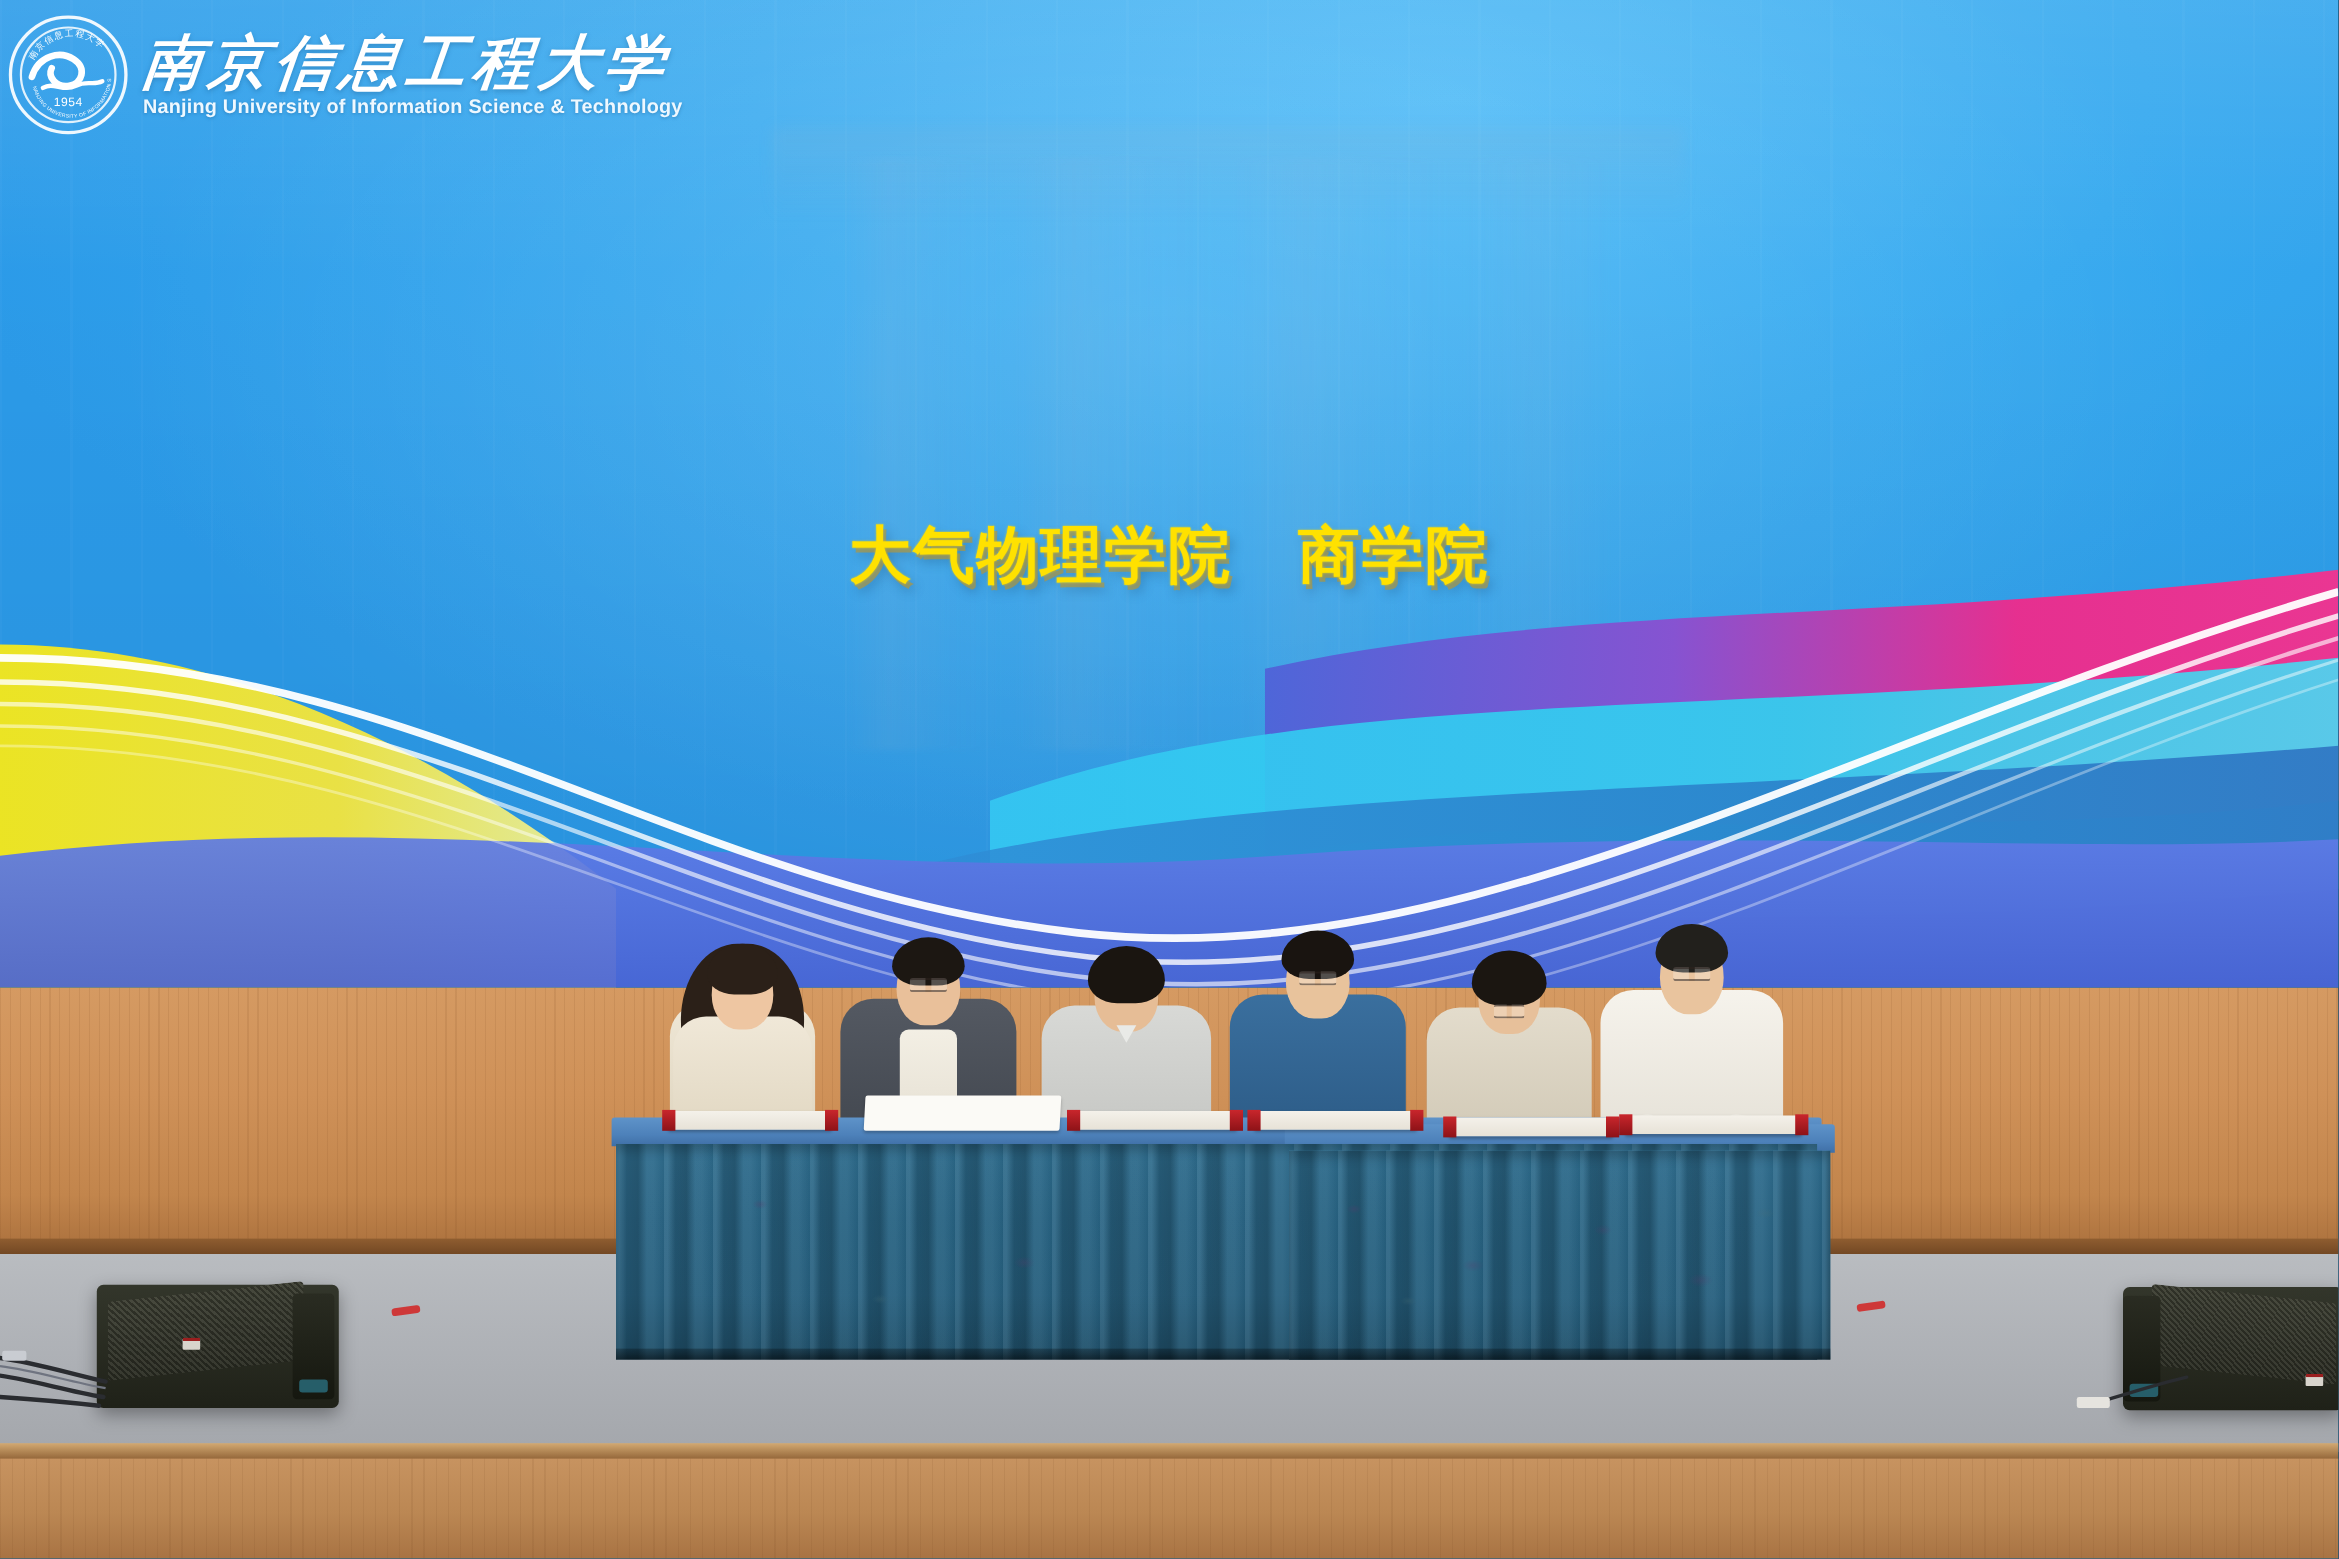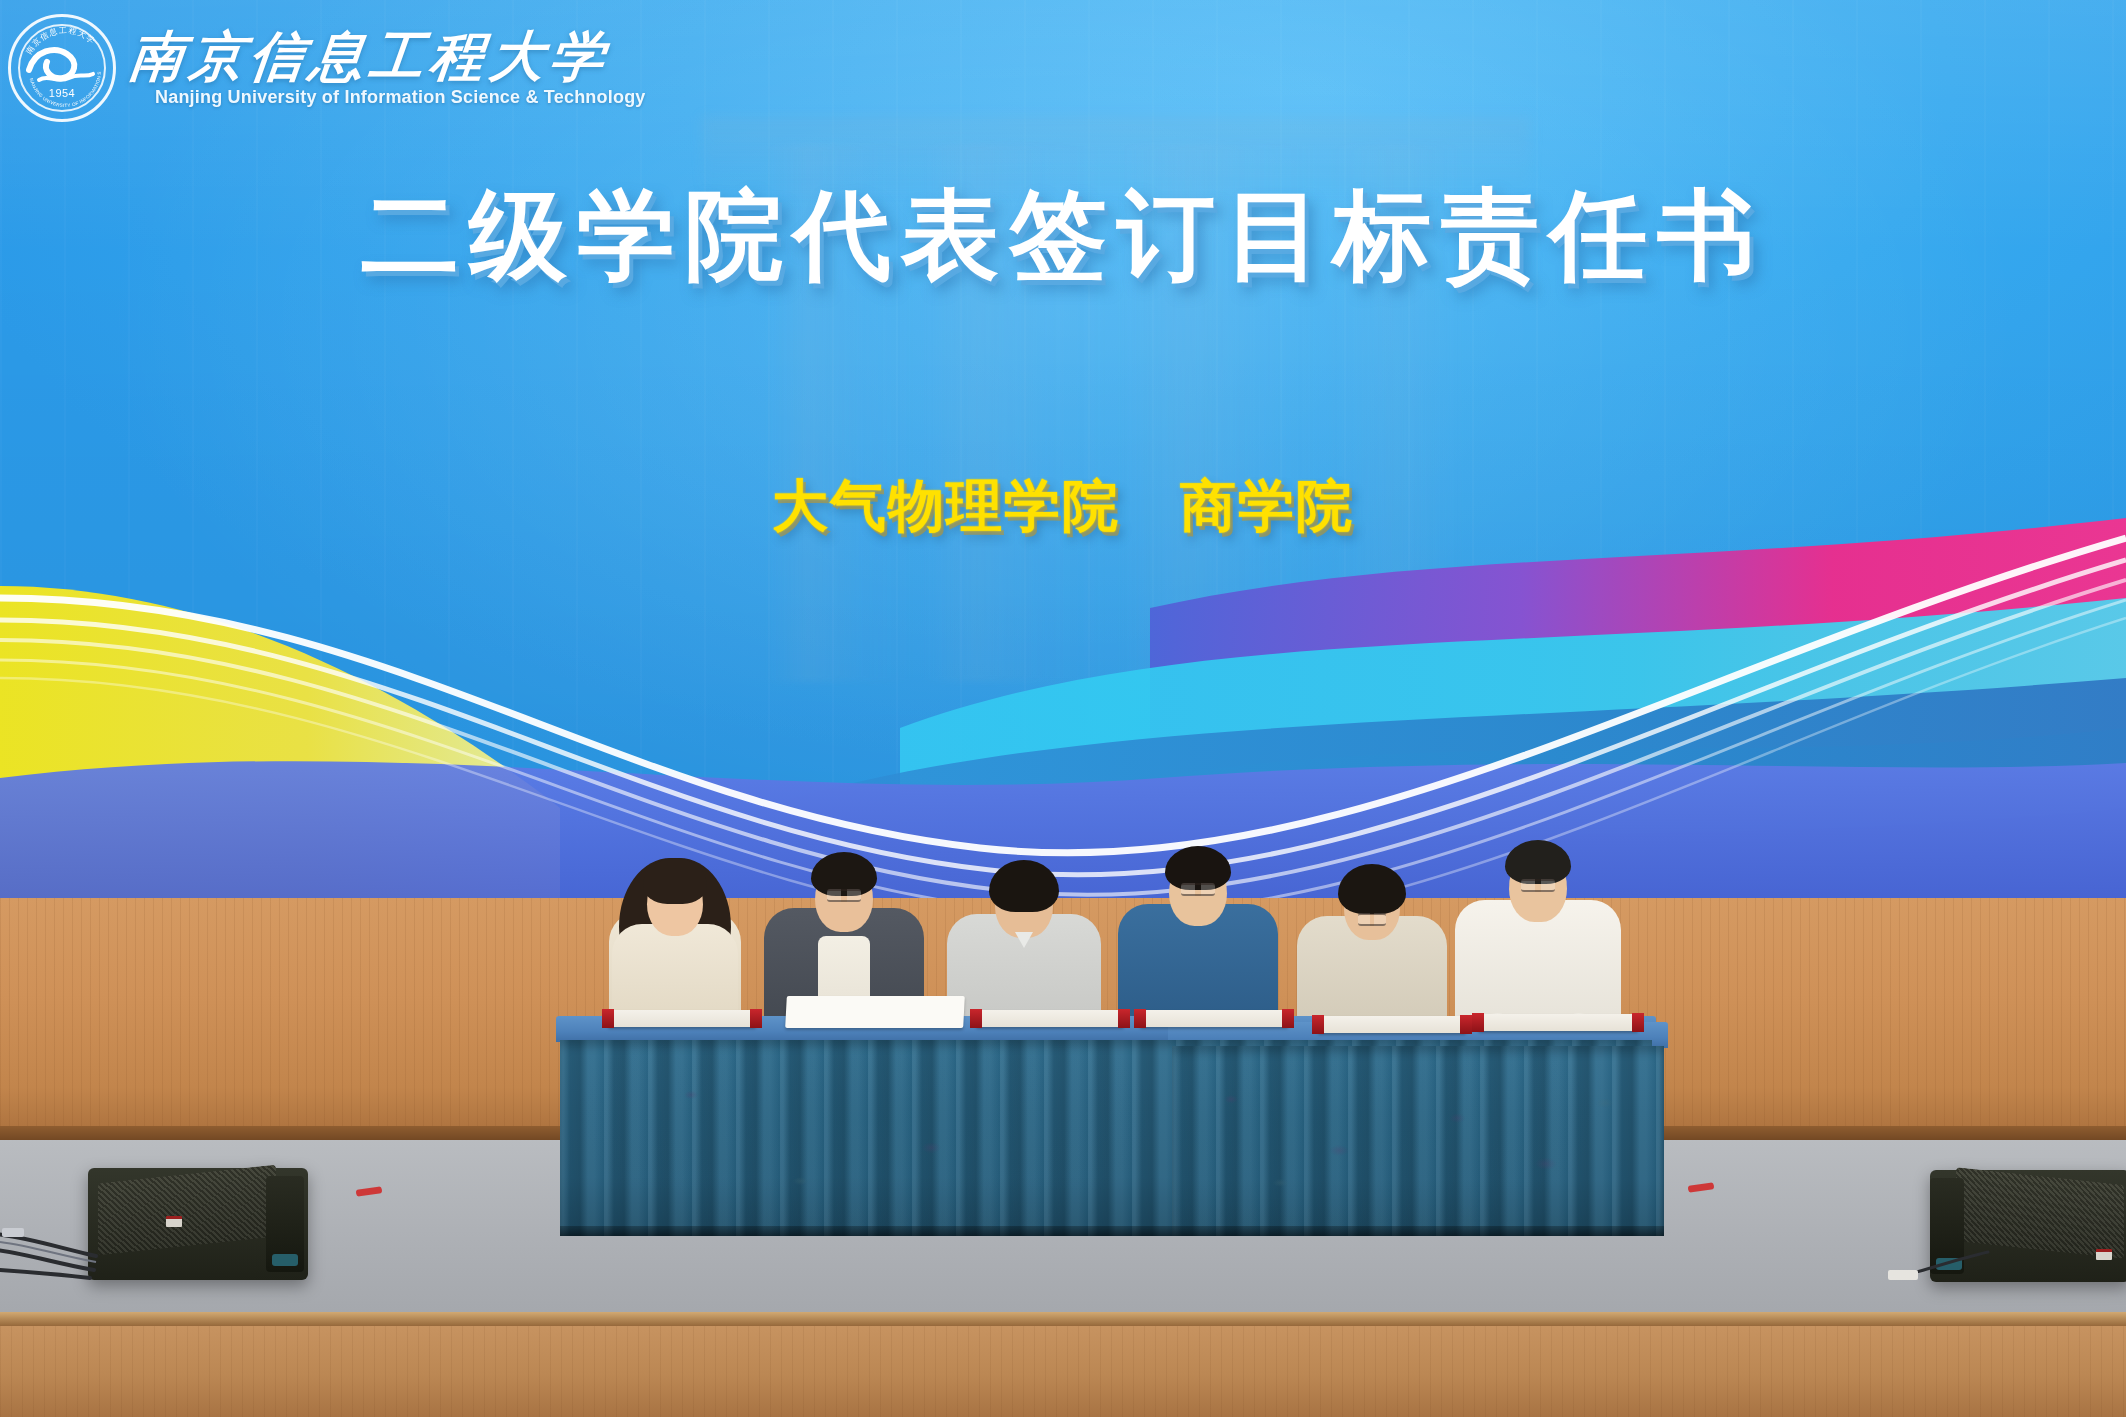--- a/index.html
+++ b/index.html
@@ -83,21 +83,20 @@
     color:#ffffff;font-size:54px;line-height:1.05;
     font-family:"DejaVu Serif","Liberation Serif",serif;
     font-style:italic;font-weight:700;letter-spacing:6px;
     text-shadow:0 2px 5px rgba(20,80,130,.35);
     transform:skewX(-6deg);
   }
   .logo-en{
     color:#eef8ff;font-size:18px;letter-spacing:.2px;
     font-family:"Liberation Sans",sans-serif;font-weight:600;
     text-shadow:0 1px 3px rgba(20,80,130,.4);
-    margin-left:25px;
   }
 
   
   .main-title{
     position:absolute;left:0;right:0;top:186px;text-align:center;
     color:#ffffff;
     font-family:"DejaVu Sans","Liberation Sans",sans-serif;
     font-weight:700;font-size:98px;line-height:1;letter-spacing:10px;
     text-shadow:
       4px 5px 0 rgba(90,170,225,.95),
@@ -345,21 +344,20 @@
           <path d="M14,40 C24,34 32,44 44,38 C54,33 60,38 68,34" fill="none" stroke="#ffffff" stroke-width="4" stroke-linecap="round"></path>
         </svg>
         <div class="seal-year">1954</div>
       </div>
       <div class="logo-text">
         <div class="logo-cn">南京信息工程大学</div>
         <div class="logo-en">Nanjing University of Information Science &amp; Technology</div>
       </div>
     </div>
 
-    <div class="main-title">二级学院代表签订目标责任书</div>
 
     <div class="college-row">
       <span class="college-name">大气物理学院</span>
       <span class="college-name">商学院</span>
     </div>
   </div>
 
   <div class="wall-top-shadow"></div>
   <div class="wood-wall"></div>
   <div class="wall-base"></div>

